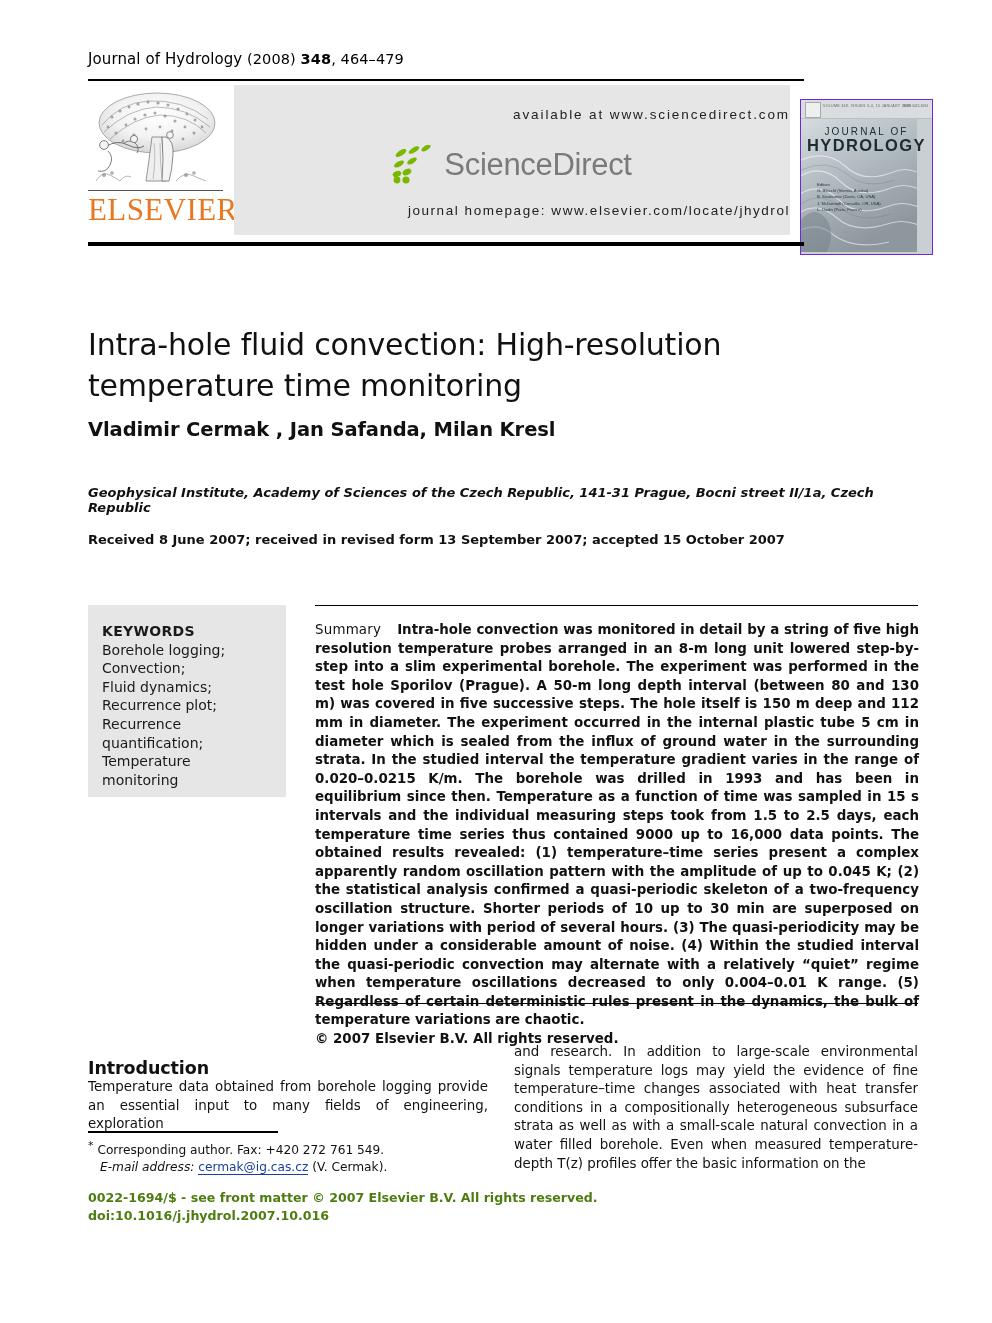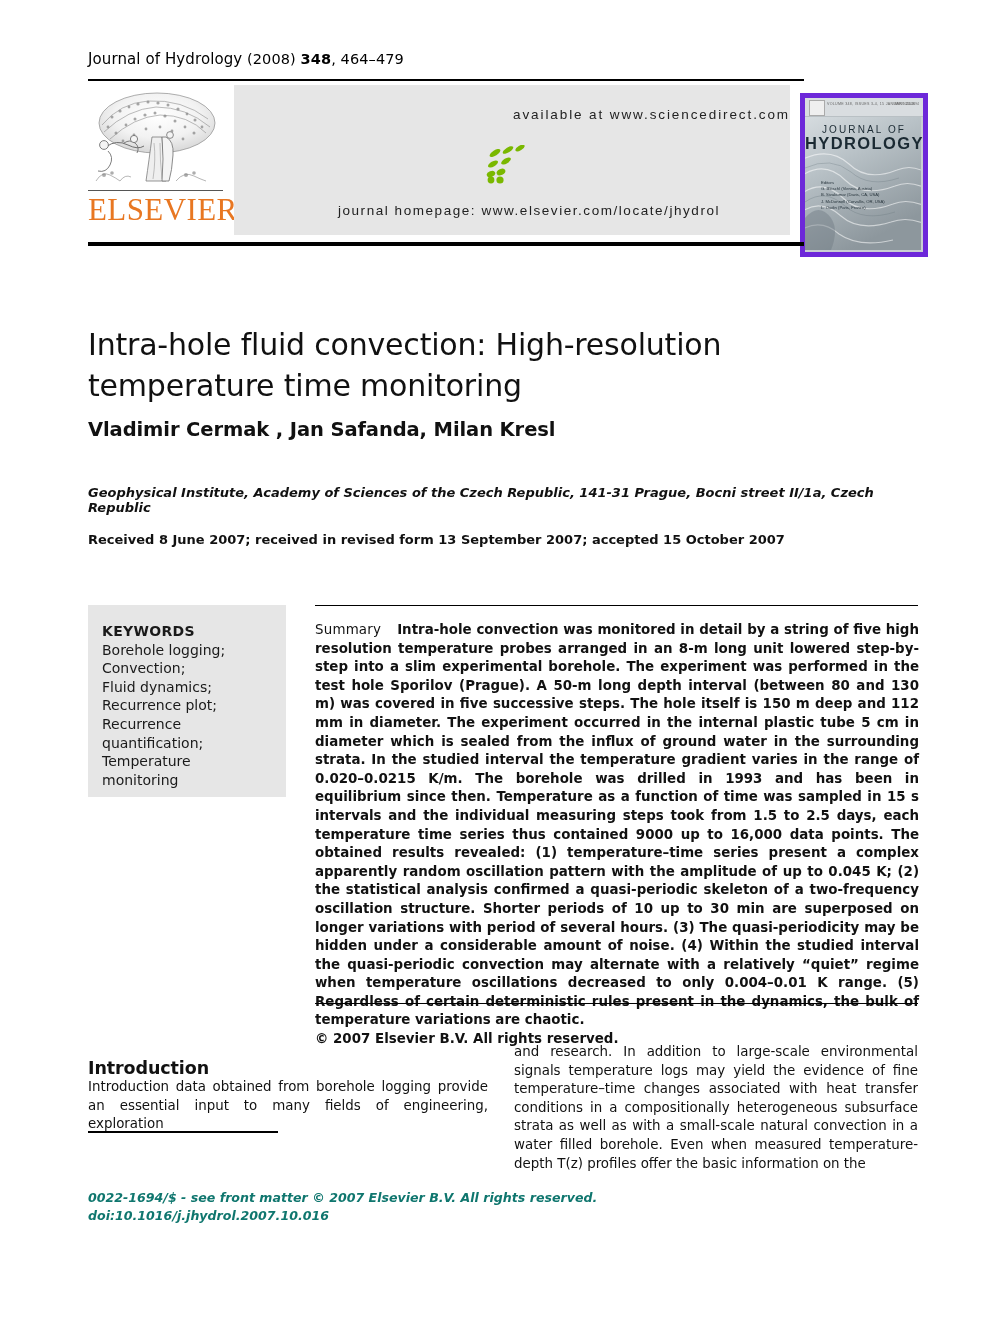--- a/index.html
+++ b/index.html
@@ -120,37 +120,38 @@
   .sd-word {
     font-family: "Liberation Sans", sans-serif;
     font-size: 31px;
     color: #7a7a7a;
     letter-spacing: -0.3px;
   }
   .sd-home {
     position: absolute;
     left: 0; right: 0;
     top: 118px;
-    text-align: center;
+    text-align: right;
     font-size: 13.5px;
     letter-spacing: 1.55px;
     color: #222;
     font-family: "Liberation Sans", sans-serif;
     margin-left: 34px;
   }
 
   .cover {
     position: absolute;
     left: 712px;
-    top: 10px;
+    top: 16px;
     width: 118px;
     height: 154px;
-    border: 5px solid #6d28d9;
+    border: 1px solid #6d28d9;
     background: #c9cfd2;
     overflow: hidden;
+    padding-left: 13px;
   }
   .cover-inner { position:absolute; inset:0; }
   .cover-top {
     position: absolute;
     left: 0; top: 0; right: 0; height: 18px;
     background: #d9dde0;
     border-bottom: 1px solid #b9c0c4;
   }
   .cover-elsevier-mark {
     position: absolute;
@@ -365,22 +366,21 @@
   }
 
   .footer {
     position: absolute;
     left: 88px;
     top: 1189px;
     width: 620px;
     font-size: 12.6px;
     line-height: 17.5px;
     font-weight: bold;
-    color: #0f766e;
-    font-style: italic;
+    color: #4d7c0f;
   }
   .footer span { display:block; }
 </style>
 </head>
 <body>
 
 <div class="page">
 
   <div class="running-head">
     <span class="rh-journal">Journal of Hydrology</span>
@@ -479,20 +479,21 @@
             <ellipse cx="22" cy="5" rx="6.0" ry="2.5" transform="rotate(-32 22 5)"></ellipse>
             <ellipse cx="34" cy="3" rx="5.2" ry="2.3" transform="rotate(-32 34 3)"></ellipse>
             <ellipse cx="7" cy="19" rx="5.6" ry="2.6" transform="rotate(-30 7 19)"></ellipse>
             <ellipse cx="20" cy="16" rx="5.4" ry="2.5" transform="rotate(-30 20 16)"></ellipse>
             <ellipse cx="5" cy="29" rx="4.4" ry="3.0" transform="rotate(-20 5 29)"></ellipse>
             <ellipse cx="15" cy="27" rx="4.6" ry="3.0" transform="rotate(-25 15 27)"></ellipse>
             <circle cx="5" cy="35" r="3.4"></circle>
             <circle cx="14" cy="35" r="3.6"></circle>
           </g>
         </svg>
+        <span class="sd-word">ScienceDirect</span>
       </div>
       <div class="sd-home">journal homepage: www.elsevier.com/locate/jhydrol</div>
     </div>
 
     <div class="cover">
       <div class="cover-inner">
         <svg width="116" height="152" viewBox="0 0 116 152" aria-hidden="true">
           <defs>
             <linearGradient id="cv" x1="0" y1="0" x2="0.4" y2="1">
               <stop offset="0%" stop-color="#dfe4e7"></stop>
@@ -562,23 +563,32 @@
   </div>
 
   <div class="summary">
     <span class="sum-label">Summary</span><span>Intra-hole convection was monitored in detail by a string of five high resolution temperature probes arranged in an 8-m long unit lowered step-by-step into a slim experimental borehole. The experiment was performed in the test hole Sporilov (Prague). A 50-m long depth interval (between 80 and 130 m) was covered in five successive steps. The hole itself is 150 m deep and 112 mm in diameter. The experiment occurred in the internal plastic tube 5 cm in diameter which is sealed from the influx of ground water in the surrounding strata. In the studied interval the temperature gradient varies in the range of 0.020–0.0215 K/m. The borehole was drilled in 1993 and has been in equilibrium since then. Temperature as a function of time was sampled in 15 s intervals and the individual measuring steps took from 1.5 to 2.5 days, each temperature time series thus contained 9000 up to 16,000 data points. The obtained results revealed: (1) temperature–time series present a complex apparently random oscillation pattern with the amplitude of up to 0.045 K; (2) the statistical analysis confirmed a quasi-periodic skeleton of a two-frequency oscillation structure. Shorter periods of 10 up to 30 min are superposed on longer variations with period of several hours. (3) The quasi-periodicity may be hidden under a considerable amount of noise. (4) Within the studied interval the quasi-periodic convection may alternate with a relatively “quiet” regime when temperature oscillations decreased to only 0.004–0.01 K range. (5) Regardless of certain deterministic rules present in the dynamics, the bulk of temperature variations are chaotic.</span>
     <span class="copyright-line">© 2007 Elsevier B.V. All rights reserved.</span>
   </div>
 
   <div class="rule-abs-bottom"></div>
 
   <h2 class="section-heading">Introduction</h2>
-  <div class="col-left">Introduction data obtained from borehole logging provide an essential input to many fields of engineering, exploration</div>
+  <div class="col-left">Temperature data obtained from borehole logging provide an essential input to many fields of engineering, exploration</div>
   <div class="col-right">and research. In addition to large-scale environmental signals temperature logs may yield the evidence of fine temperature–time changes associated with heat transfer conditions in a compositionally heterogeneous subsurface strata as well as with a small-scale natural convection in a water filled borehole. Even when measured temperature-depth T(z) profiles offer the basic information on the</div>
 
   <div class="footnote-rule"></div>
+  <div class="footnote">
+    <span class="fn-star">*</span>
+    <span>Corresponding author. Fax: +420 272 761 549.</span>
+    <span class="fn-line2">
+      <em>E-mail address:</em>
+      <a class="email" href="#">cermak@ig.cas.cz</a>
+      <span>(V. Cermak).</span>
+    </span>
+  </div>
 
   <div class="footer">
     <span>0022-1694/$ - see front matter © 2007 Elsevier B.V. All rights reserved.</span>
     <span>doi:10.1016/j.jhydrol.2007.10.016</span>
   </div>
 
 </div>
 
 </body></html>

